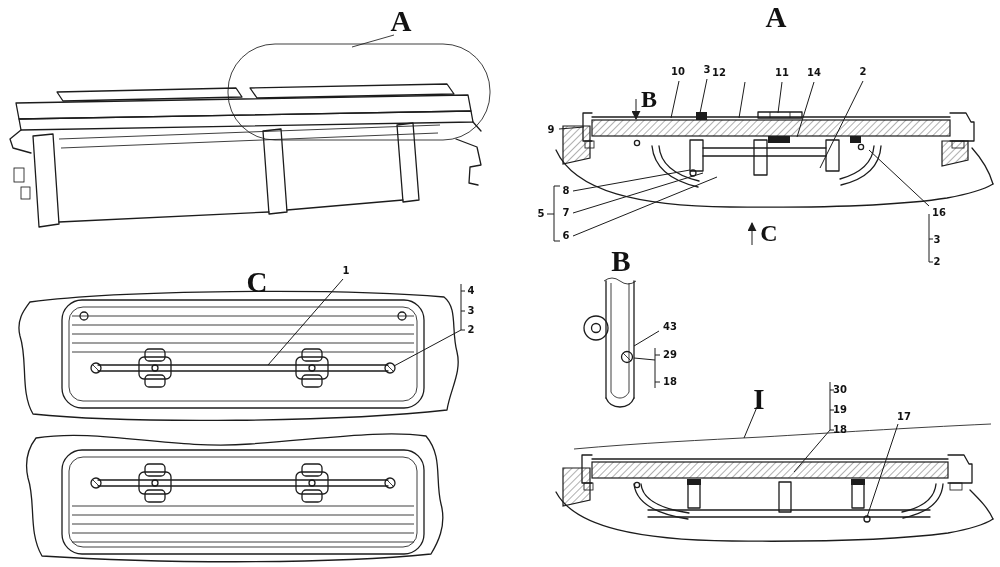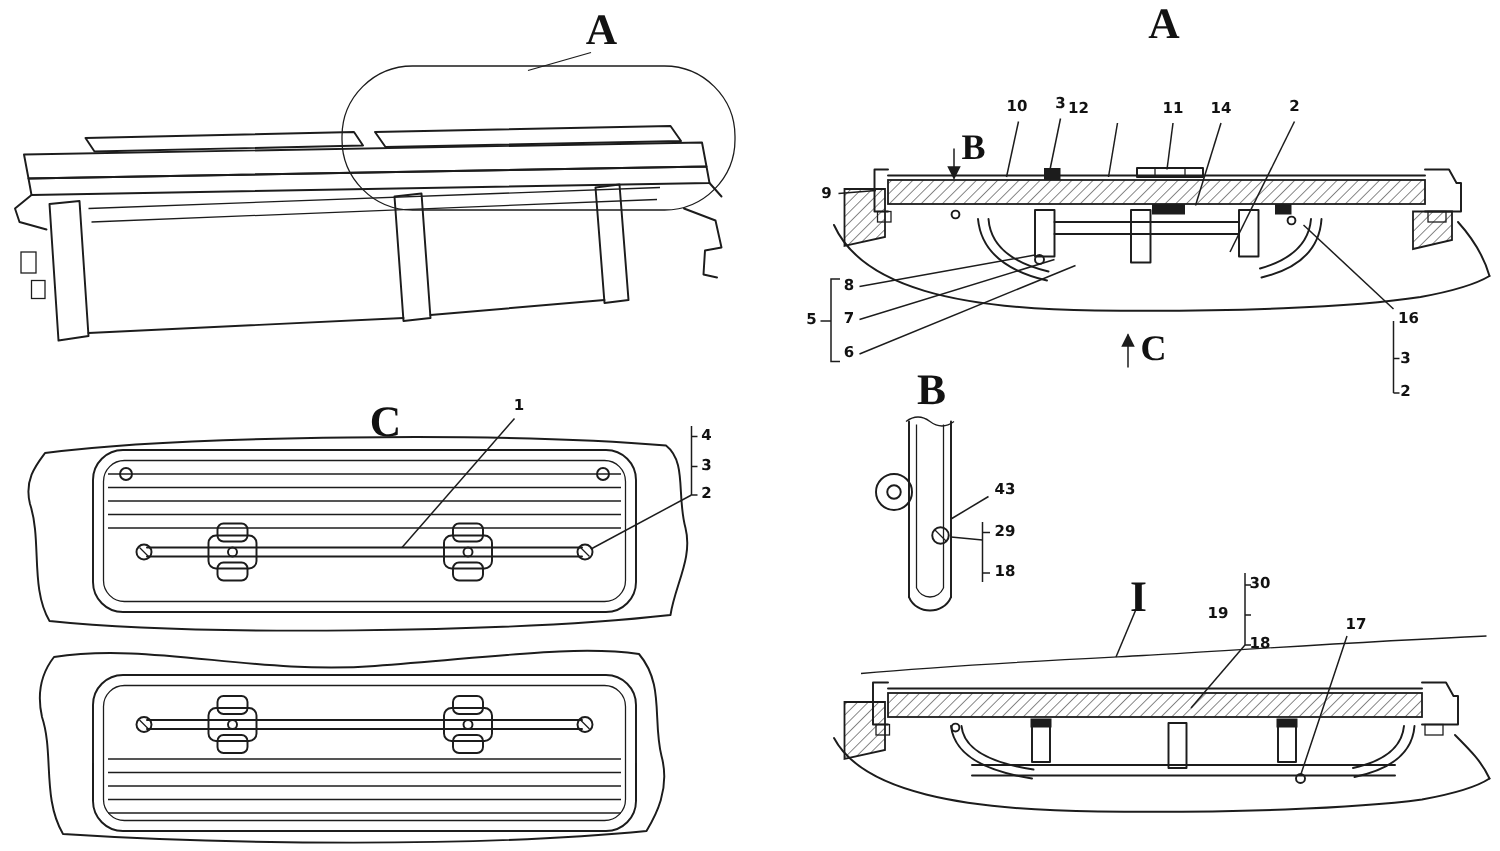--- a/index.html
+++ b/index.html
@@ -263,17 +263,17 @@
   <div class="lbl cn" style="left:471px;top:311px">3</div>
   <div class="lbl cn" style="left:471px;top:330px">2</div>
 
   <div class="lbl vl" style="left:621px;top:261px">B</div>
   <div class="lbl cn" style="left:670px;top:327px">43</div>
   <div class="lbl cn" style="left:670px;top:355px">29</div>
   <div class="lbl cn" style="left:670px;top:382px">18</div>
 
   <div class="lbl vl" style="left:759px;top:399px">I</div>
   <div class="lbl cn" style="left:840px;top:390px">30</div>
-  <div class="lbl cn" style="left:812px;top:410px">19</div>
+  <div class="lbl cn" style="left:840px;top:410px">19</div>
   <div class="lbl cn" style="left:840px;top:430px">18</div>
   <div class="lbl cn" style="left:904px;top:417px">17</div>
 
 </div>
 
 </body></html>

